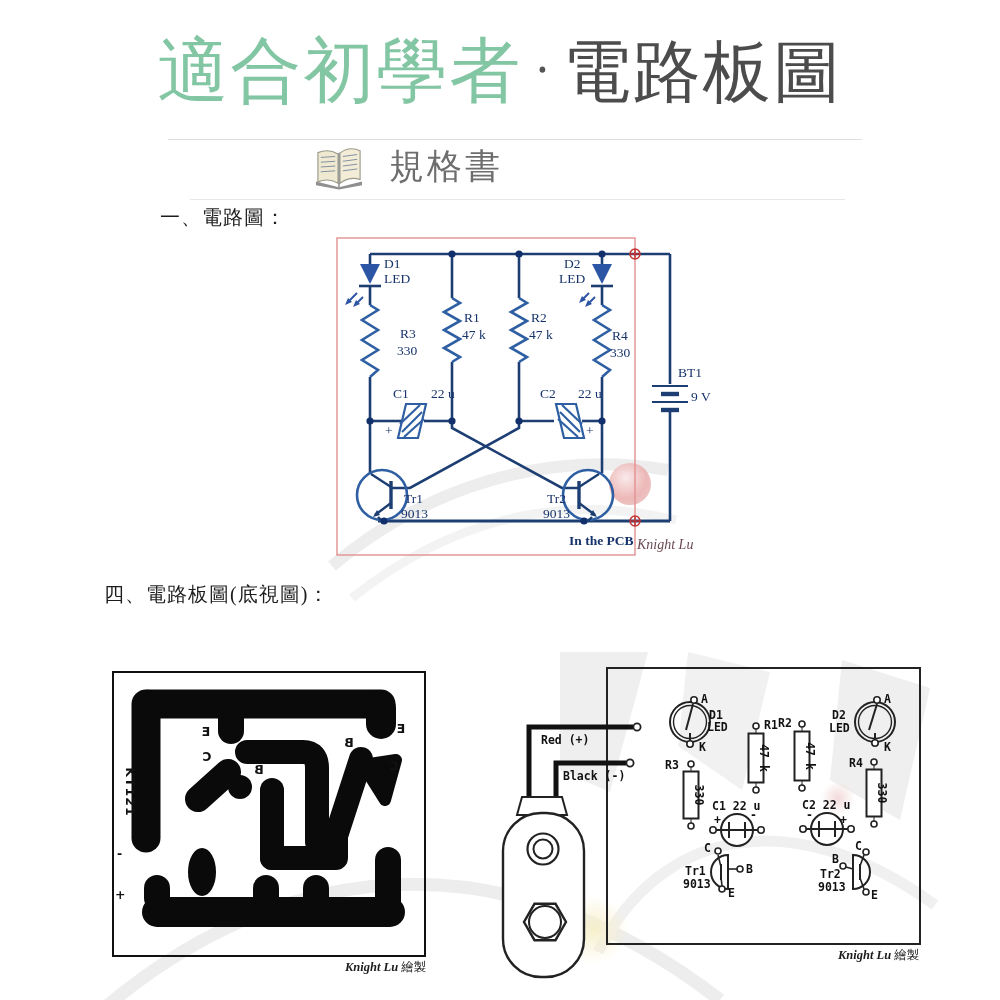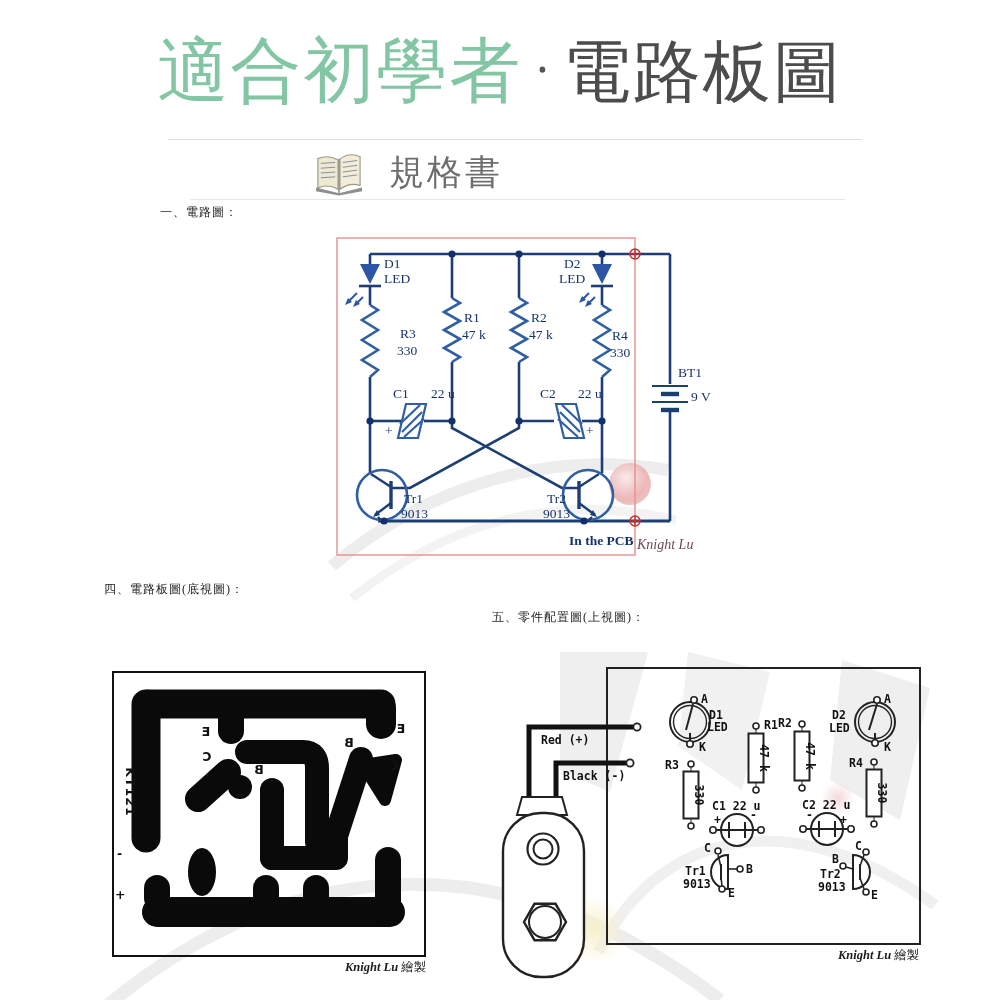--- a/index.html
+++ b/index.html
@@ -5,23 +5,23 @@
   html,body{margin:0;padding:0;background:#ffffff;}
   #canvas{position:relative;width:1000px;height:1000px;background:#ffffff;overflow:hidden;
           font-family:"Liberation Sans",sans-serif;}
   .abs{position:absolute;}
   
   .title-row{top:24px;left:0;width:1000px;text-align:center;white-space:nowrap;}
   .title-green{font-size:71px;color:#83c6a4;letter-spacing:2px;}
   .title-dot{font-size:46px;color:#555;vertical-align:14px;margin:0 14px;}
   .title-gray{font-size:68px;color:#4c4c4c;letter-spacing:2px;}
   .hairline{height:1px;background:#dedede;}
-  .spec-row{top:149px;left:0;width:816px;display:flex;justify-content:center;align-items:center;gap:24px;}
+  .spec-row{top:143px;left:0;width:816px;display:flex;justify-content:center;align-items:center;gap:24px;}
   .spec-title{font-size:35px;color:#6e6e6e;letter-spacing:3px;font-family:"Liberation Sans",sans-serif;}
-  .section-label{font-family:"Liberation Serif",serif;font-size:12px;color:#1c1c1c;letter-spacing:1px;}
+  .section-label{font-family:"Liberation Serif",serif;font-size:20px;color:#1c1c1c;letter-spacing:1px;}
   .sig{font-family:"Liberation Serif",serif;font-size:12.5px;color:#1c1c1c;white-space:nowrap;}
   .sig .en{font-style:italic;font-weight:bold;}
   svg text{user-select:none;}
   .schtxt{font-family:"Liberation Serif",serif;font-size:13.5px;fill:#17336b;}
   .schsig{font-family:"Liberation Serif",serif;font-style:italic;font-size:14px;fill:#6b4a52;}
   .monotxt{font-family:"DejaVu Sans Mono",monospace;font-size:11.5px;font-weight:bold;fill:#111;}
   .pcbtxt{font-family:"DejaVu Sans",sans-serif;font-size:12.5px;font-weight:bold;fill:#111;}
 </style>
 </head>
 <body>
@@ -221,21 +221,20 @@
     <text class="schtxt" x="401" y="518">9013</text>
     <text class="schtxt" x="547" y="503">Tr2</text>
     <text class="schtxt" x="543" y="518">9013</text>
     <text class="schtxt" x="678" y="377">BT1</text>
     <text class="schtxt" x="691" y="401">9 V</text>
     <text class="schtxt" x="569" y="545" style="font-weight:bold;">In the PCB</text>
     <text class="schsig" x="637" y="549">Knight Lu</text>
   </svg>
 
   <div class="abs section-label" style="left:88px;top:581px;margin-left:16px;">四、電路板圖(底視圖)：</div>
-  <div class="abs section-label" style="left:492px;top:609px;">五、零件配置圖(上視圖)：</div>
 
   <svg class="abs" style="left:105px;top:663px;" width="330" height="322" viewBox="105 663 330 322">
     <rect x="113" y="672" width="312" height="284" fill="none" stroke="#111" stroke-width="2"></rect>
     <g stroke="#0a0a0a" fill="none" stroke-linecap="round" stroke-linejoin="round">
       <path d="M 149,704 H 381" stroke-width="29"></path>
       <path d="M 381,708 V 724" stroke-width="30"></path>
       <path d="M 146,704 V 838" stroke-width="29"></path>
       <path d="M 231,712 V 731" stroke-width="26"></path>
       <path d="M 247,752 H 303 Q 317,752 317,768 V 842" stroke-width="24"></path>
       <path d="M 272,790 V 858" stroke-width="24"></path>

